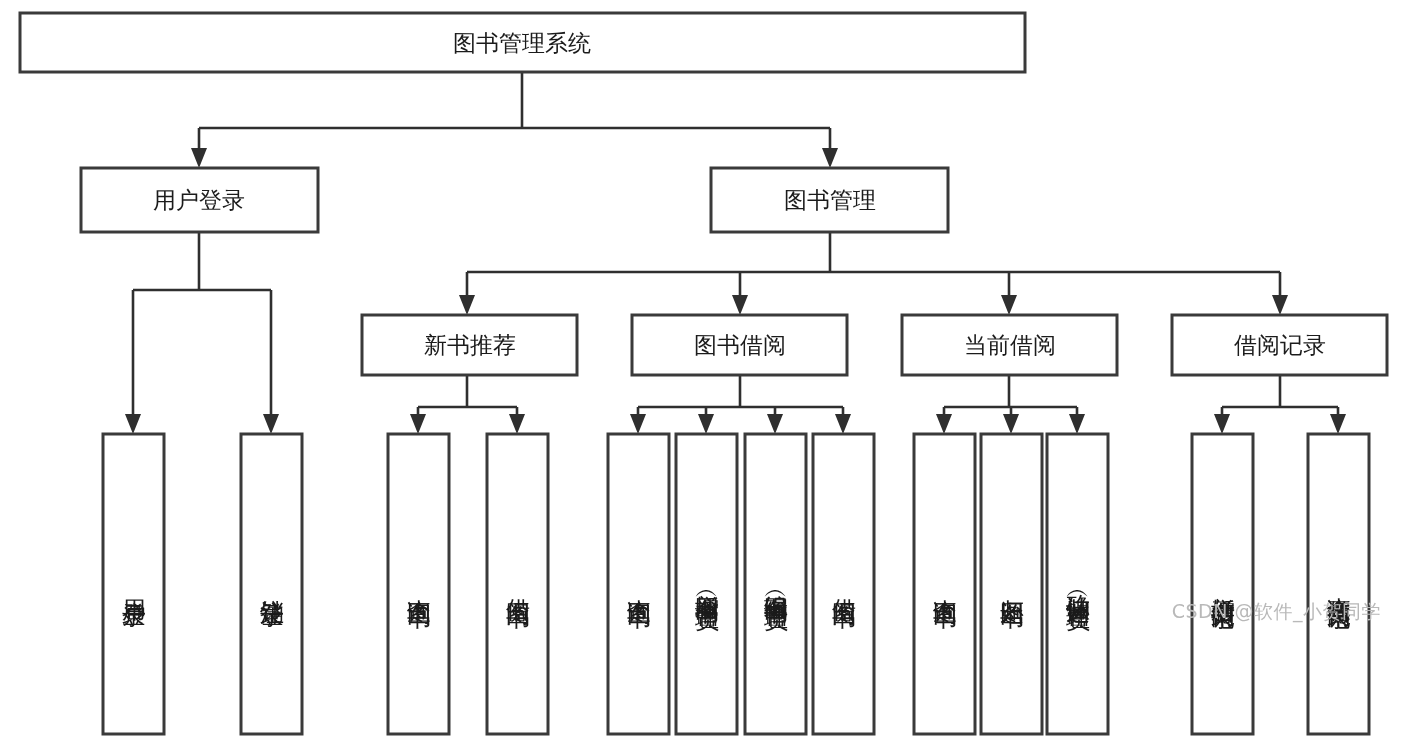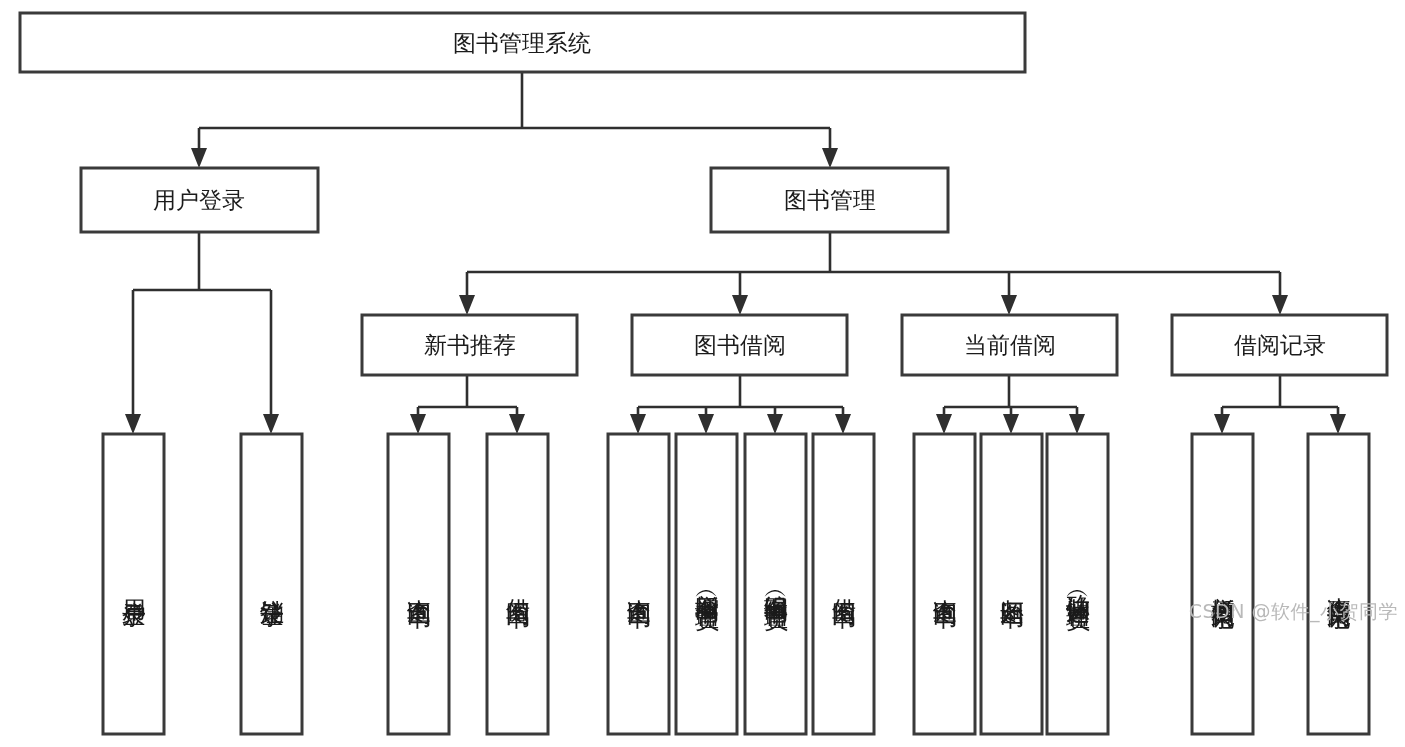--- a/index.html
+++ b/index.html
@@ -58,21 +58,21 @@
     font-family: "DejaVu Sans", "Liberation Sans", sans-serif;
     font-size: 24px;
     line-height: 1.12;
     letter-spacing: 2px;
     color: #1b1b1b;
     white-space: nowrap;
     pointer-events: none;
   }
   .watermark {
     position: absolute;
-    right: 7px;
+    right: 24px;
     bottom: 4px;
     font-family: "DejaVu Sans", "Liberation Sans", sans-serif;
     font-size: 19px;
     color: #b9b9b9;
     letter-spacing: 0.5px;
     user-select: none;
   }
 </style>
 </head>
 <body>

